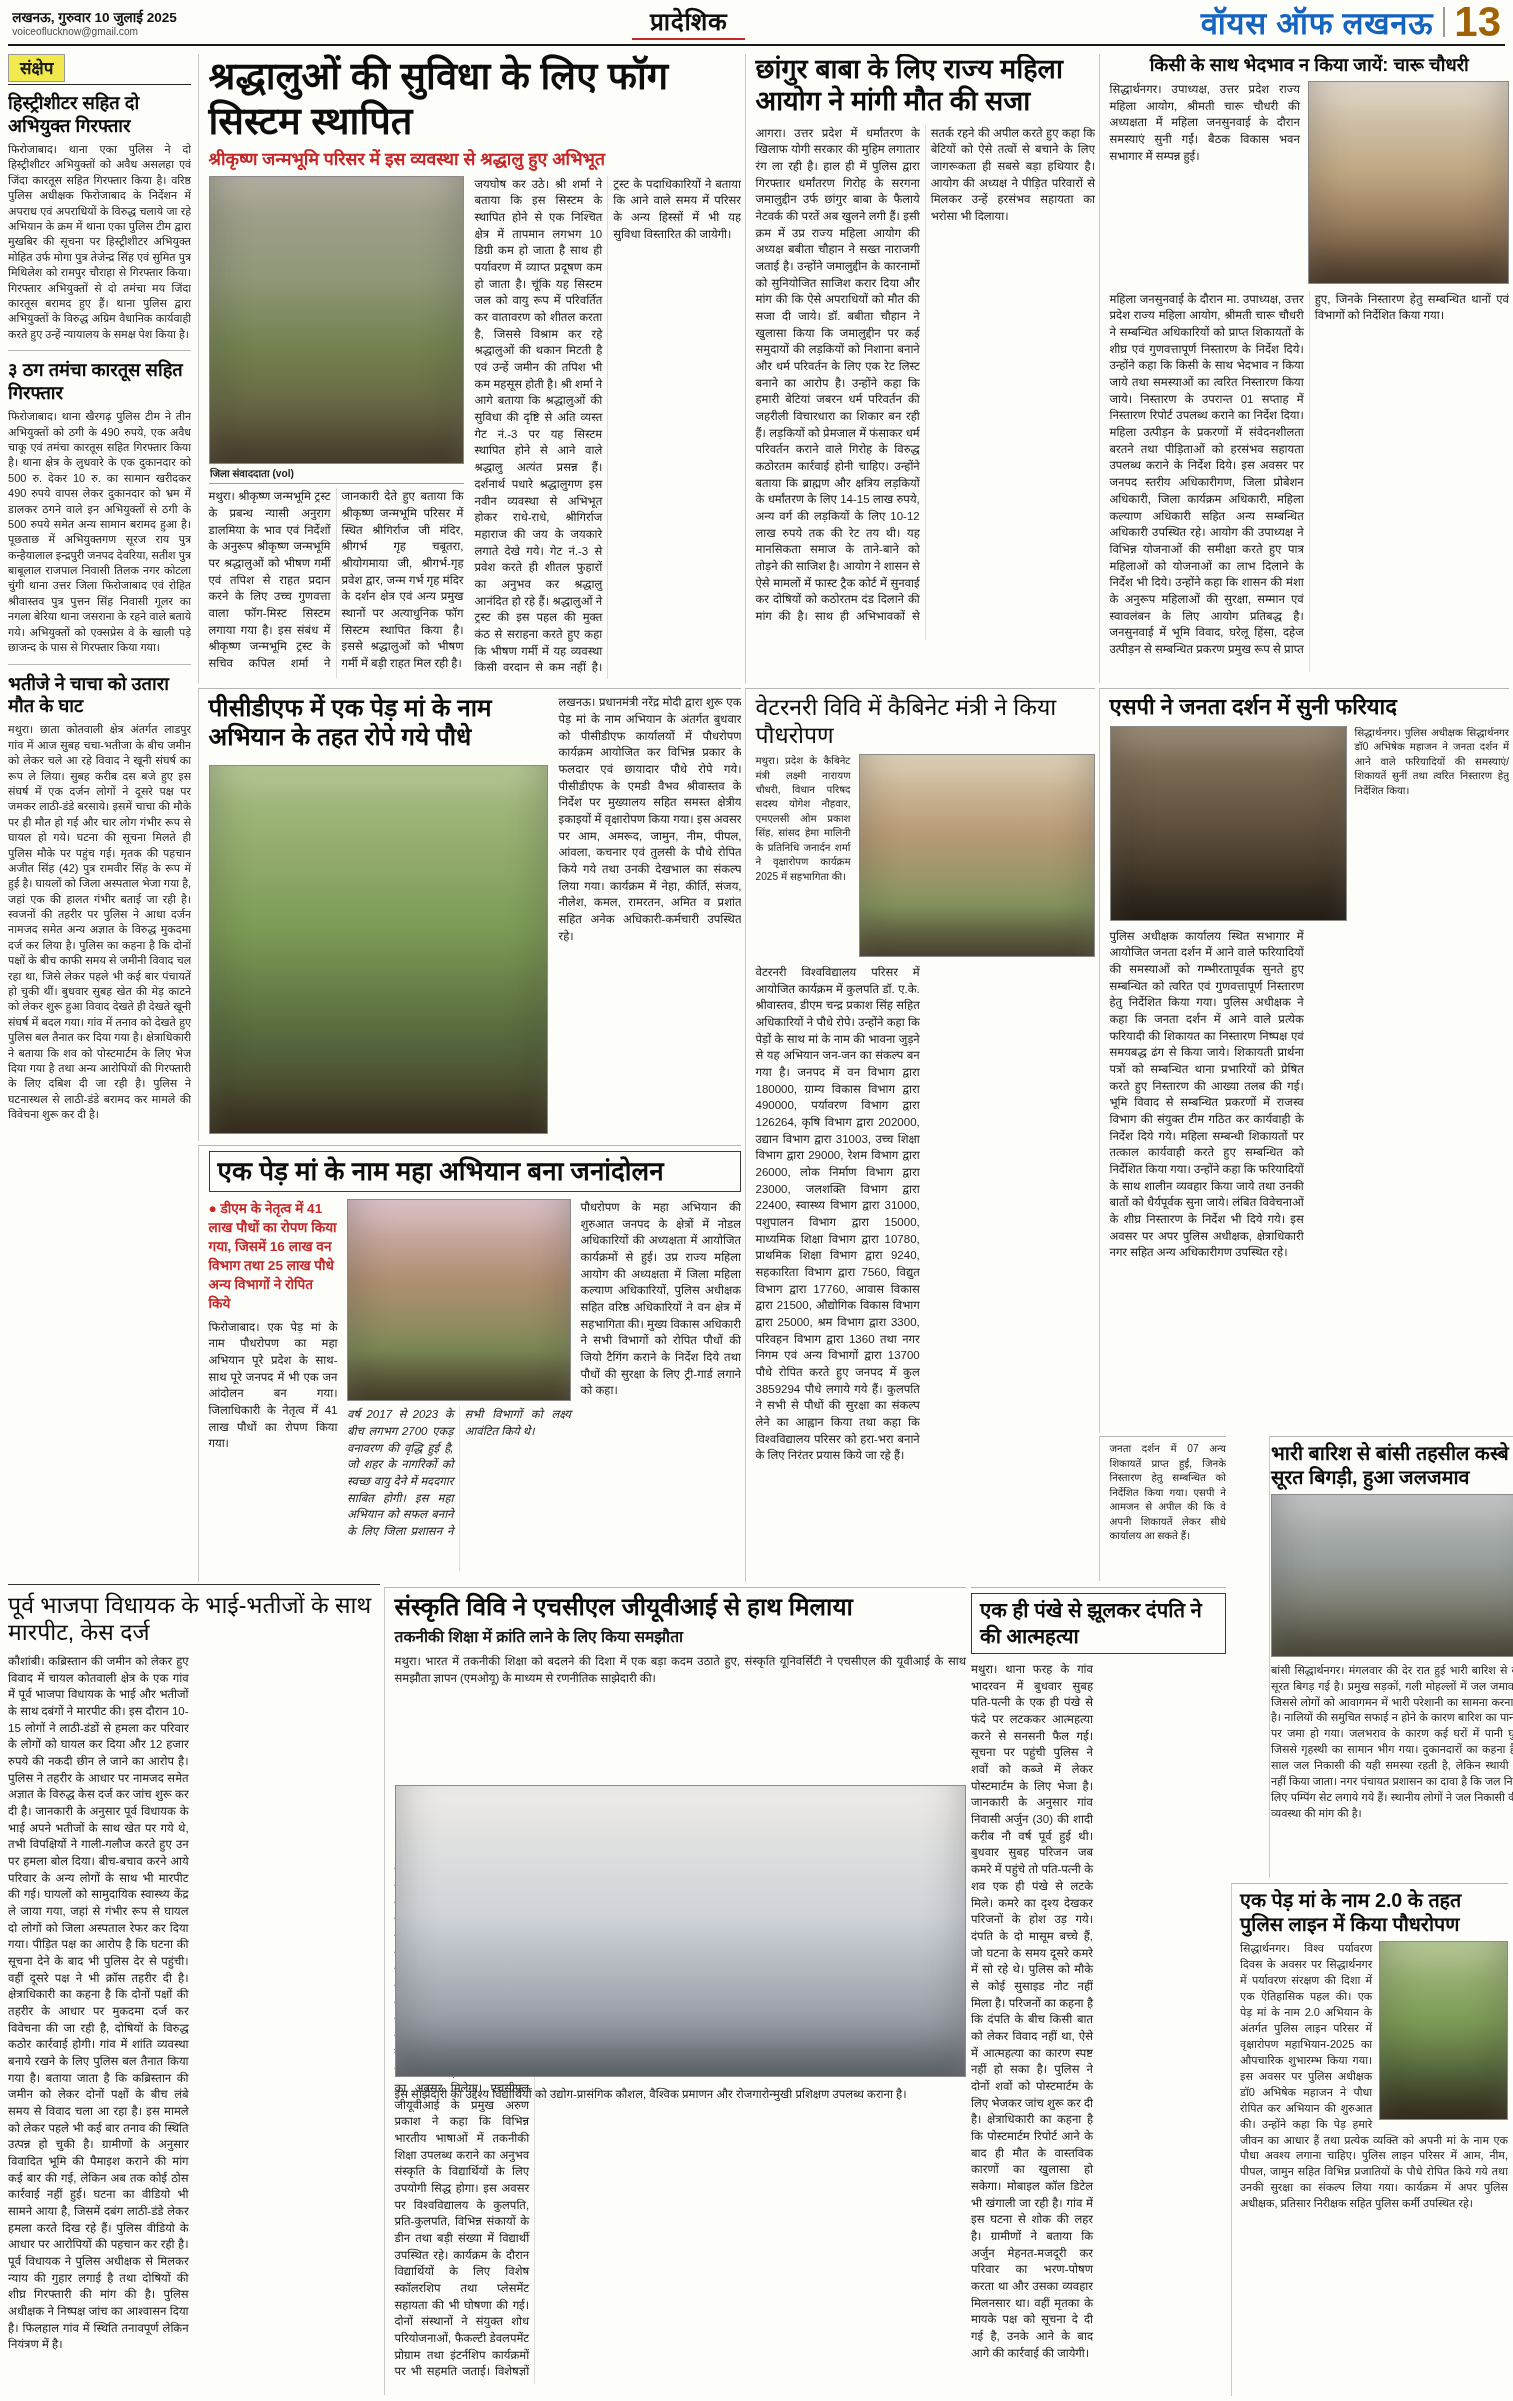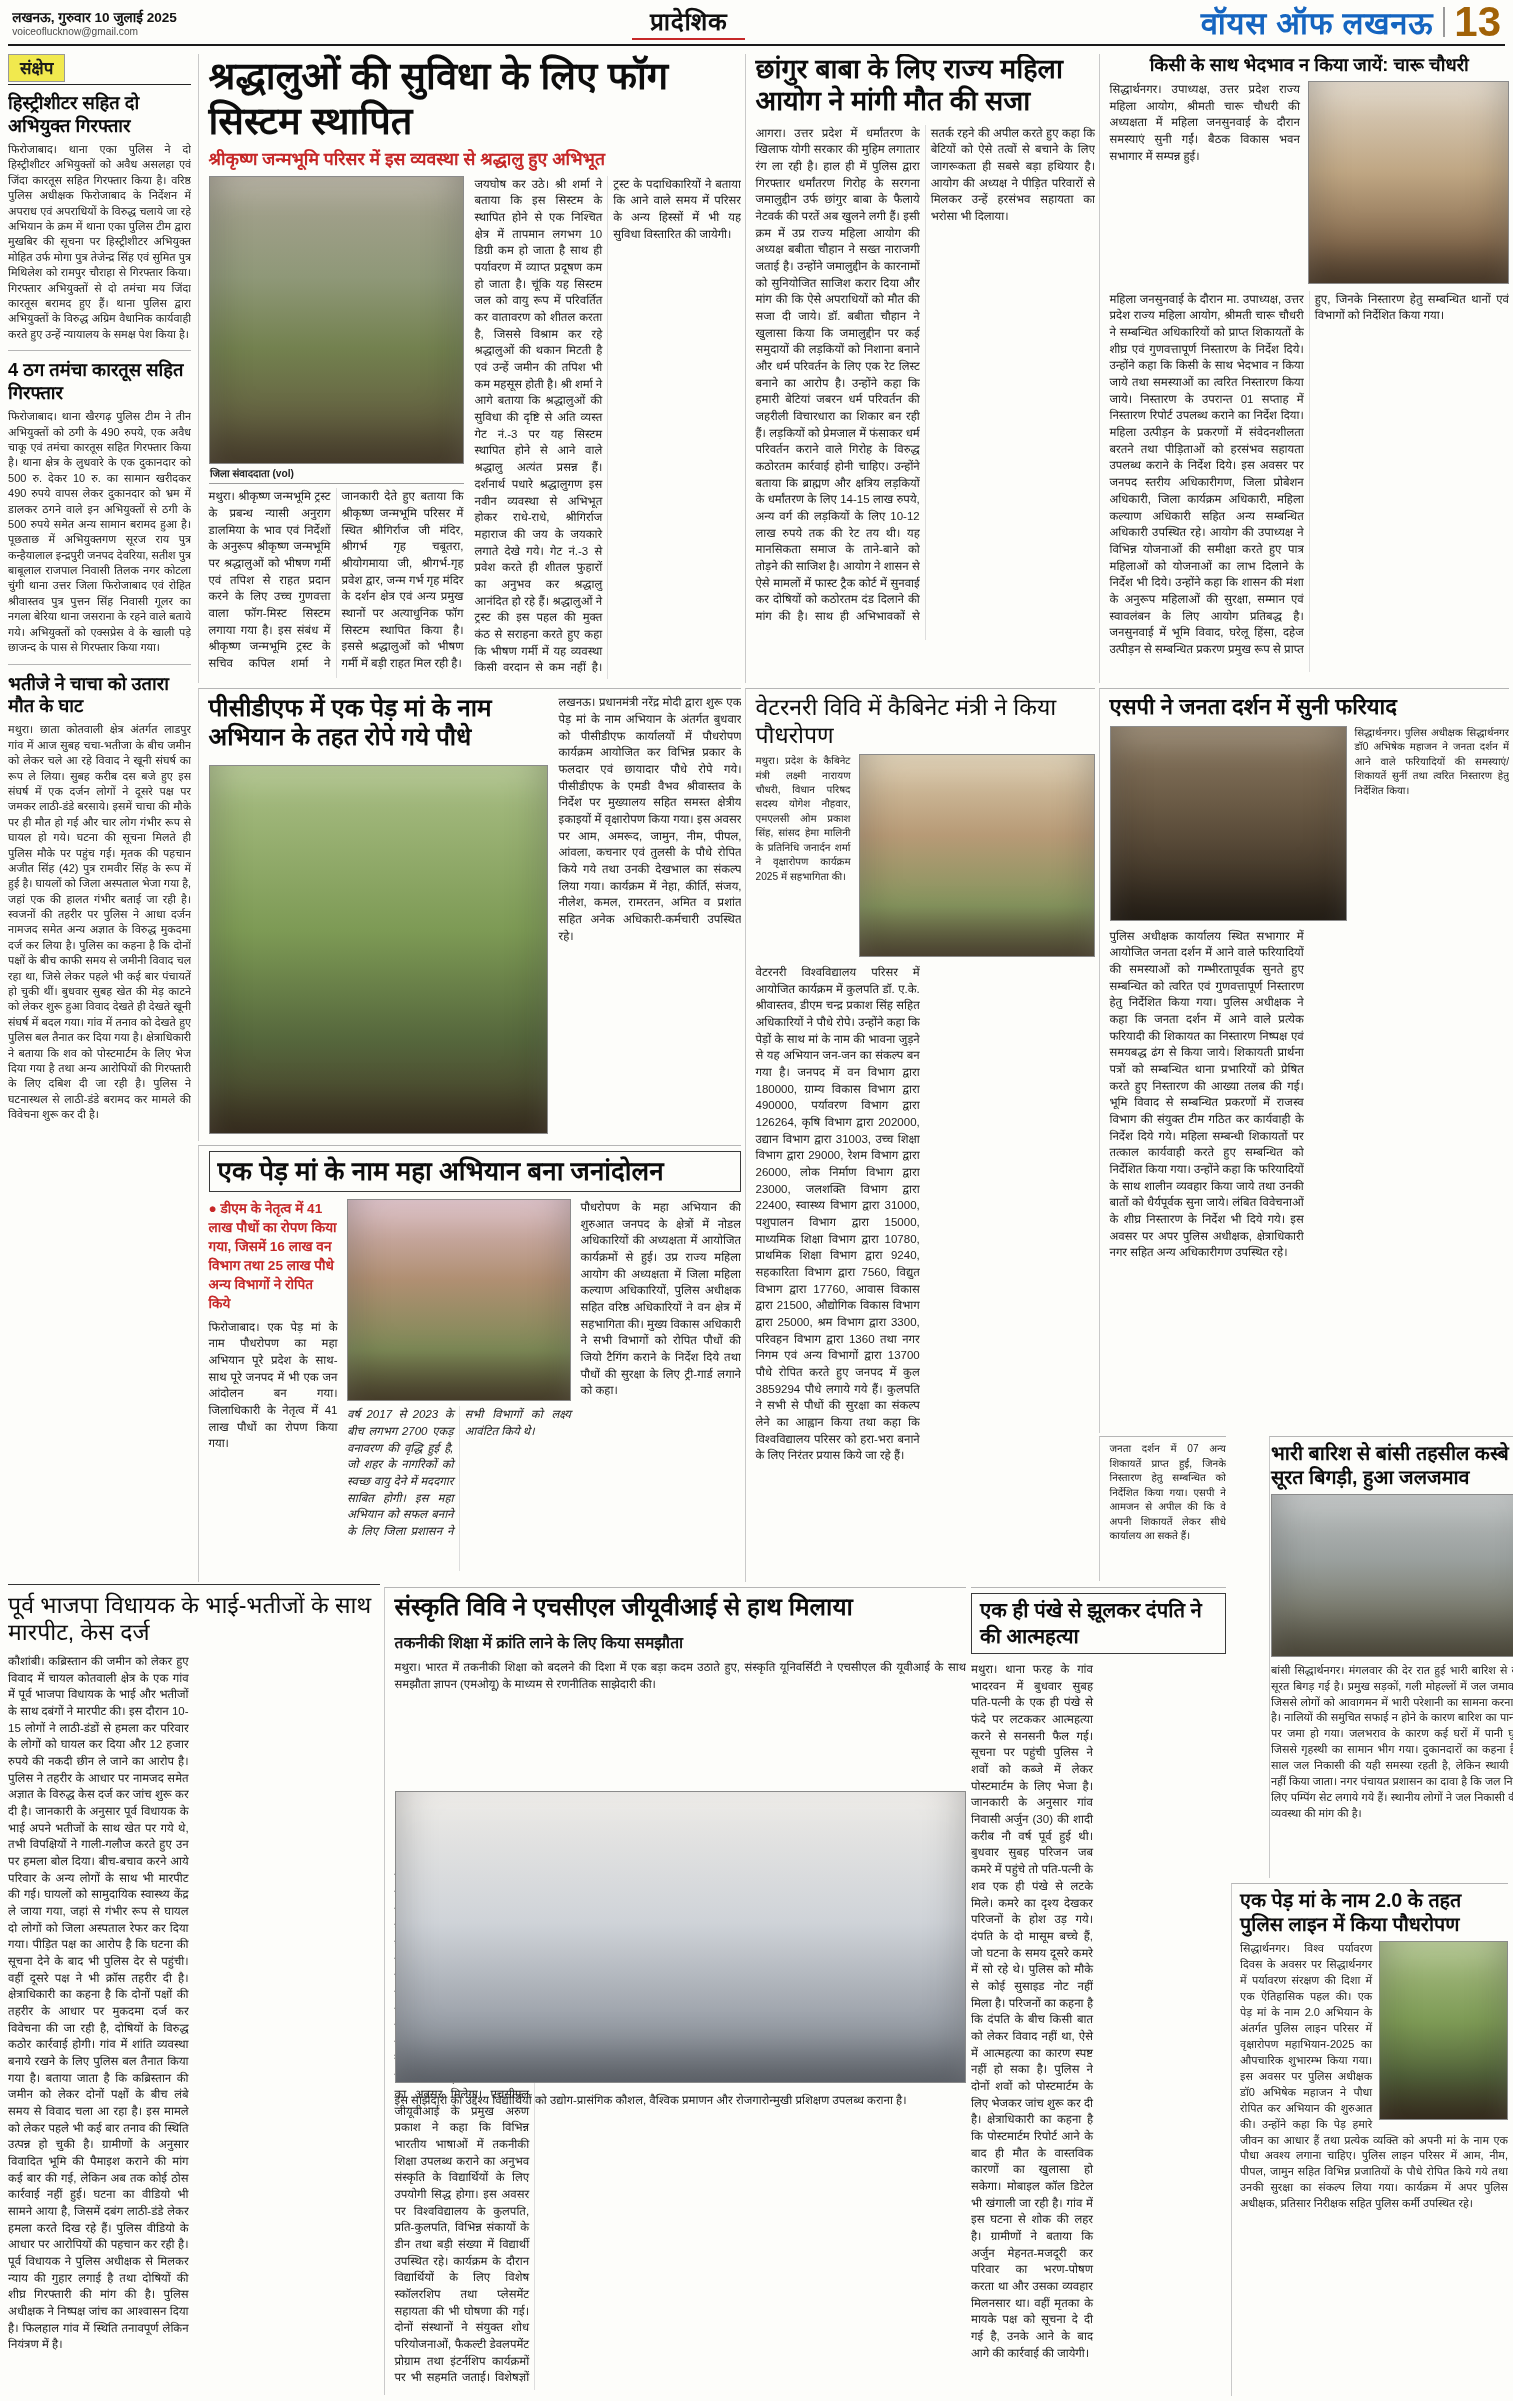--- a/index.html
+++ b/index.html
@@ -77,21 +77,21 @@
   <section class="block briefs" style="left:8.1px;top:54px;width:183px;height:1525px;">
     <div class="briefs-head">
       <span class="briefs-label">संक्षेप</span>
     </div>
     <article class="brief">
       <h3 class="hl-sm">हिस्ट्रीशीटर सहित दो अभियुक्त गिरफ्तार</h3>
       <p class="body-text">फिरोजाबाद। थाना एका पुलिस ने दो हिस्ट्रीशीटर अभियुक्तों को अवैध असलहा एवं जिंदा कारतूस सहित गिरफ्तार किया है। वरिष्ठ पुलिस अधीक्षक फिरोजाबाद के निर्देशन में अपराध एवं अपराधियों के विरुद्ध चलाये जा रहे अभियान के क्रम में थाना एका पुलिस टीम द्वारा मुखबिर की सूचना पर हिस्ट्रीशीटर अभियुक्त मोहित उर्फ मोगा पुत्र तेजेन्द्र सिंह एवं सुमित पुत्र मिथिलेश को रामपुर चौराहा से गिरफ्तार किया। गिरफ्तार अभियुक्तों से दो तमंचा मय जिंदा कारतूस बरामद हुए हैं। थाना पुलिस द्वारा अभियुक्तों के विरुद्ध अग्रिम वैधानिक कार्यवाही करते हुए उन्हें न्यायालय के समक्ष पेश किया है।</p>
     </article>
     <div class="brief-divider"></div>
     <article class="brief">
-      <h3 class="hl-sm">4 ठग तमंचा कारतूस सहित गिरफ्तार</h3>
+      <h3 class="hl-sm">३ ठग तमंचा कारतूस सहित गिरफ्तार</h3>
       <p class="body-text">फिरोजाबाद। थाना खैरगढ़ पुलिस टीम ने तीन अभियुक्तों को ठगी के 490 रुपये, एक अवैध चाकू एवं तमंचा कारतूस सहित गिरफ्तार किया है। थाना क्षेत्र के लुधवारे के एक दुकानदार को 500 रु. देकर 10 रु. का सामान खरीदकर 490 रुपये वापस लेकर दुकानदार को भ्रम में डालकर ठगने वाले इन अभियुक्तों से ठगी के 500 रुपये समेत अन्य सामान बरामद हुआ है। पूछताछ में अभियुक्तगण सूरज राय पुत्र कन्हैयालाल इन्द्रपुरी जनपद देवरिया, सतीश पुत्र बाबूलाल राजपाल निवासी तिलक नगर कोटला चुंगी थाना उत्तर जिला फिरोजाबाद एवं रोहित श्रीवास्तव पुत्र पुत्तन सिंह निवासी गूलर का नगला बेरिया थाना जसराना के रहने वाले बताये गये। अभियुक्तों को एक्सप्रेस वे के खाली पड़े छाजन्द के पास से गिरफ्तार किया गया।</p>
     </article>
     <div class="brief-divider"></div>
     <article class="brief">
       <h3 class="hl-sm">भतीजे ने चाचा को उतारा मौत के घाट</h3>
       <p class="body-text">मथुरा। छाता कोतवाली क्षेत्र अंतर्गत लाडपुर गांव में आज सुबह चचा-भतीजा के बीच जमीन को लेकर चले आ रहे विवाद ने खूनी संघर्ष का रूप ले लिया। सुबह करीब दस बजे हुए इस संघर्ष में एक दर्जन लोगों ने दूसरे पक्ष पर जमकर लाठी-डंडे बरसाये। इसमें चाचा की मौके पर ही मौत हो गई और चार लोग गंभीर रूप से घायल हो गये। घटना की सूचना मिलते ही पुलिस मौके पर पहुंच गई। मृतक की पहचान अजीत सिंह (42) पुत्र रामवीर सिंह के रूप में हुई है। घायलों को जिला अस्पताल भेजा गया है, जहां एक की हालत गंभीर बताई जा रही है। स्वजनों की तहरीर पर पुलिस ने आधा दर्जन नामजद समेत अन्य अज्ञात के विरुद्ध मुकदमा दर्ज कर लिया है। पुलिस का कहना है कि दोनों पक्षों के बीच काफी समय से जमीनी विवाद चल रहा था, जिसे लेकर पहले भी कई बार पंचायतें हो चुकी थीं। बुधवार सुबह खेत की मेड़ काटने को लेकर शुरू हुआ विवाद देखते ही देखते खूनी संघर्ष में बदल गया। गांव में तनाव को देखते हुए पुलिस बल तैनात कर दिया गया है। क्षेत्राधिकारी ने बताया कि शव को पोस्टमार्टम के लिए भेज दिया गया है तथा अन्य आरोपियों की गिरफ्तारी के लिए दबिश दी जा रही है। पुलिस ने घटनास्थल से लाठी-डंडे बरामद कर मामले की विवेचना शुरू कर दी है।</p>
     </article>
   </section>
 
   <section class="block" style="left:8.1px;top:1584px;width:372px;height:811px;border-top:1.4px solid #333;padding-top:6.8px;">
@@ -133,21 +133,21 @@
         <div class="photo ph-group" style="width:224px;height:202px;margin-bottom:5.4px;"></div>
         <div class="body-text cols-2" style="height:165px;">वर्ष 2017 से 2023 के बीच लगभग 2700 एकड़ वनावरण की वृद्धि हुई है, जो शहर के नागरिकों को स्वच्छ वायु देने में मददगार साबित होगी। इस महा अभियान को सफल बनाने के लिए जिला प्रशासन ने सभी विभागों को लक्ष्य आवंटित किये थे।</div>
       </div>
       <div style="flex:1;">
         <p class="body-text">पौधरोपण के महा अभियान की शुरुआत जनपद के क्षेत्रों में नोडल अधिकारियों की अध्यक्षता में आयोजित कार्यक्रमों से हुई। उप्र राज्य महिला आयोग की अध्यक्षता में जिला महिला कल्याण अधिकारियों, पुलिस अधीक्षक सहित वरिष्ठ अधिकारियों ने वन क्षेत्र में सहभागिता की। मुख्य विकास अधिकारी ने सभी विभागों को रोपित पौधों की जियो टैगिंग कराने के निर्देश दिये तथा पौधों की सुरक्षा के लिए ट्री-गार्ड लगाने को कहा।</p>
       </div>
     </div>
   </section>
 
   <section class="block rule-top" style="left:384px;top:1587px;width:582px;height:808px;border-left:0.7px solid #c9c9c9;padding-left:9.5px;">
-    <h2 class="hl-lg" style="font-size:24.4px;margin-bottom:11px;">संस्कृति विवि ने एचसीएल जीयूवीआई से हाथ मिलाया</h2>
+    <h2 class="hl-lg" style="font-size:24.4px;margin-bottom:5px;">संस्कृति विवि ने एचसीएल जीयूवीआई से हाथ मिलाया</h2>
     <div class="flex-row" style="height:228px;gap:9.5px;flex-direction:column;">
       <div style="flex:0 0 148px;">
         <h4 style="font-size:15.6px;font-weight:bold;margin-bottom:5.4px;line-height:1.3;">तकनीकी शिक्षा में क्रांति लाने के लिए किया समझौता</h4>
         <p class="body-text">मथुरा। भारत में तकनीकी शिक्षा को बदलने की दिशा में एक बड़ा कदम उठाते हुए, संस्कृति यूनिवर्सिटी ने एचसीएल की यूवीआई के साथ समझौता ज्ञापन (एमओयू) के माध्यम से रणनीतिक साझेदारी की।</p>
       </div>
       <div class="photo ph-mou" style="flex:0 0 292px;height:228px;"></div>
       <div style="flex:1;">
         <p class="body-text">इस साझेदारी का उद्देश्य विद्यार्थियों को उद्योग-प्रासंगिक कौशल, वैश्विक प्रमाणन और रोजगारोन्मुखी प्रशिक्षण उपलब्ध कराना है।</p>
       </div>
     </div>

